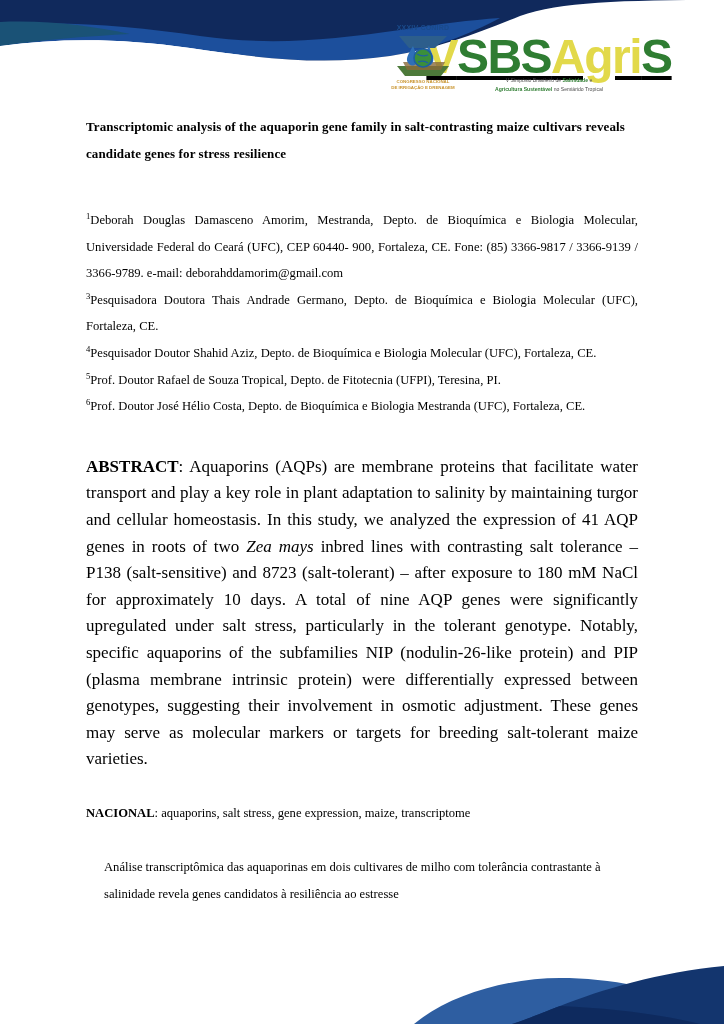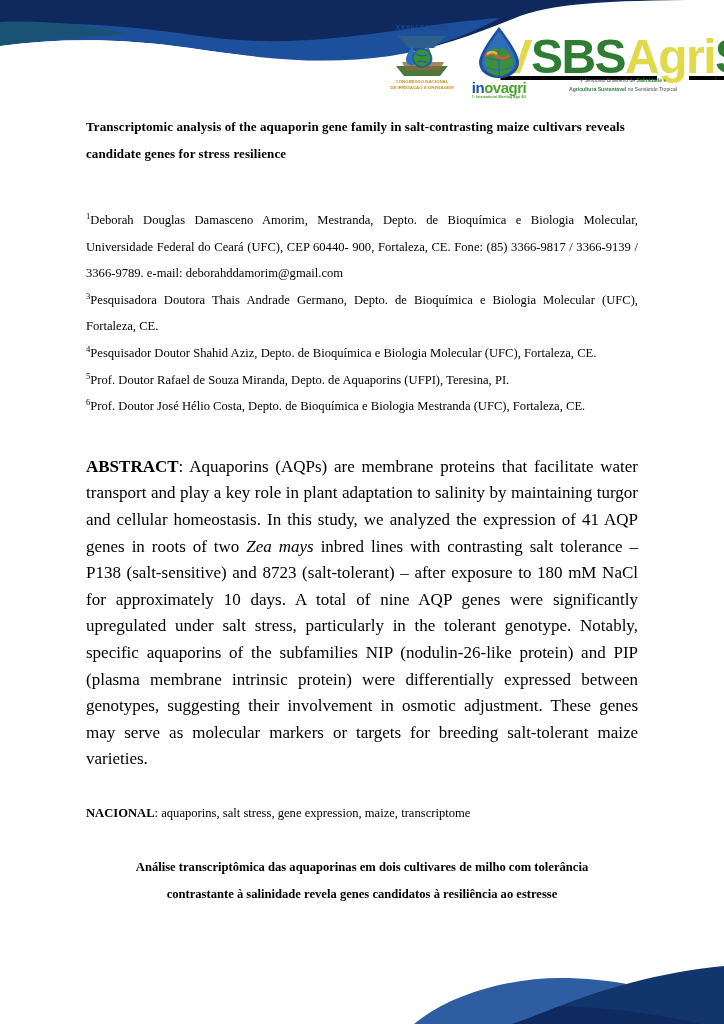--- a/index.html
+++ b/index.html
@@ -160,23 +160,23 @@
   .keywords {
     margin-top: 27px;
     font-size: 12.6px;
     line-height: 26.6px;
     text-align: left;
   }
   .keywords .lbl { font-weight: bold; }
   .pt-title {
     margin-top: 28px;
     font-size: 12.6px;
-    font-weight: bold;
+    font-weight: normal;
     line-height: 27px;
-    text-align: center;
+    text-align: left;
     padding: 0 18px;
   }
 </style>
 </head>
 <body>
 
 <svg class="wave-top" viewBox="0 0 724 100" preserveAspectRatio="none">
   <path d="M0,0 H724 V2 C660,6 600,22 540,38 C470,58 420,72 360,72 C290,72 240,52 170,38 C110,26 50,22 0,26 Z" fill="#10295c"></path>
   <path d="M0,0 H430 C420,18 400,36 360,50 C300,70 250,66 190,56 C130,46 70,44 0,52 Z" fill="#1c4f9c" opacity="0"></path>
   <path d="M0,26 C60,20 130,26 200,36 C270,46 330,40 400,30 C440,24 470,20 500,18 C470,34 430,50 390,56 C320,66 260,58 190,48 C120,38 60,38 0,46 Z" fill="#1c4f9c"></path>
@@ -196,34 +196,20 @@
       <path d="M18,14 C12,24 10,28 14,32 C18,36 24,32 22,24 Z" fill="#2f6fb8"></path>
       <path d="M34,14 C28,24 26,28 30,32 C34,36 40,32 38,24 Z" fill="#2f6fb8"></path>
       <circle cx="28" cy="26" r="9" fill="#3b8f3b"></circle>
       <circle cx="28" cy="26" r="9" fill="none" stroke="#1f5fa0" stroke-width="1.6"></circle>
       <path d="M22,22 q5,3 11,1 M23,30 q6,-2 10,1" stroke="#1f5fa0" stroke-width="1.2" fill="none"></path>
     </svg>
     <div class="cb">CONGRESSO NACIONAL</div>
     <div class="cb">DE IRRIGAÇÃO E DRENAGEM</div>
   </div>
 
-  <div class="logo-inovagri">
-    <svg class="drop" viewBox="0 0 56 54">
-      <path d="M28,1 C28,1 48,26 48,36 C48,46 39,52 28,52 C17,52 8,46 8,36 C8,26 28,1 28,1 Z" fill="#1c4f9c"></path>
-      <path d="M28,5 C28,5 45,27 45,36 C45,44 38,49 28,49 C18,49 11,44 11,36 C11,27 28,5 28,5 Z" fill="#2f6fb8"></path>
-      <circle cx="28" cy="36" r="14" fill="#3c8f3c"></circle>
-      <path d="M15,31 q13,6 26,0 M15,41 q13,6 26,0 M28,22 v28" stroke="#2b6aa8" stroke-width="1.2" fill="none"></path>
-      <path d="M14,30 q6,-5 12,0 q6,5 12,0" stroke="#e05a2b" stroke-width="3" fill="none" opacity=".85"></path>
-      <path d="M16,28 q5,-4 10,0" stroke="#e8c23a" stroke-width="2.4" fill="none" opacity=".9"></path>
-    </svg>
-    <div class="iname">
-      <span class="a">in</span><span class="b">ovagri</span>
-    </div>
-    <div class="isub">1º International Meeting Agri 4.0</div>
-  </div>
 
   <div class="logo-vsbs">
     <div class="vname"><span class="y">V</span><span class="g">SBS</span><span class="y">Agri</span><span class="g">S</span></div>
     <div class="vsub"><span>V Simpósio Brasileiro de </span><b>Salinidade</b><span> e</span></div>
     <div class="vsub"><b>Agricultura Sustentável</b><span> no Semiárido Tropical</span></div>
   </div>
 </div>
 
 <div class="page">
 
@@ -236,21 +222,21 @@
     <div class="author-entry">
       <sup>1</sup><span>Deborah Douglas Damasceno Amorim, Mestranda, Depto. de Bioquímica e Biologia Molecular, Universidade Federal do Ceará (UFC), CEP 60440- 900, Fortaleza, CE. Fone: (85) 3366-9817 / 3366-9139 / 3366-9789. e-mail: deborahddamorim@gmail.com</span>
     </div>
     <div class="author-entry">
       <sup>3</sup><span>Pesquisadora Doutora Thais Andrade Germano, Depto. de Bioquímica e Biologia Molecular (UFC), Fortaleza, CE.</span>
     </div>
     <div class="author-entry">
       <sup>4</sup><span>Pesquisador Doutor Shahid Aziz, Depto. de Bioquímica e Biologia Molecular (UFC), Fortaleza, CE.</span>
     </div>
     <div class="author-entry">
-      <sup>5</sup><span>Prof. Doutor Rafael de Souza Miranda, Depto. de Aquaporins (UFPI), Teresina, PI.</span>
+      <sup>5</sup><span>Prof. Doutor Rafael de Souza Tropical, Depto. de Fitotecnia (UFPI), Teresina, PI.</span>
     </div>
     <div class="author-entry">
       <sup>6</sup><span>Prof. Doutor José Hélio Costa, Depto. de Bioquímica e Biologia Mestranda (UFC), Fortaleza, CE.</span>
     </div>
   </div>
 
   <div class="abstract">
     <span class="lbl">ABSTRACT</span><span>: </span><span>Aquaporins (AQPs) are membrane proteins that facilitate water transport and play a key role in plant adaptation to salinity by maintaining turgor and cellular homeostasis. In this study, we analyzed the expression of 41 AQP genes in roots of two </span><i>Zea mays</i><span> inbred lines with contrasting salt tolerance – P138 (salt-sensitive) and 8723 (salt-tolerant) – after exposure to 180 mM NaCl for approximately 10 days. A total of nine AQP genes were significantly upregulated under salt stress, particularly in the tolerant genotype. Notably, specific aquaporins of the subfamilies NIP (nodulin-26-like protein) and PIP (plasma membrane intrinsic protein) were differentially expressed between genotypes, suggesting their involvement in osmotic adjustment. These genes may serve as molecular markers or targets for breeding salt-tolerant maize varieties.</span>
   </div>
 

